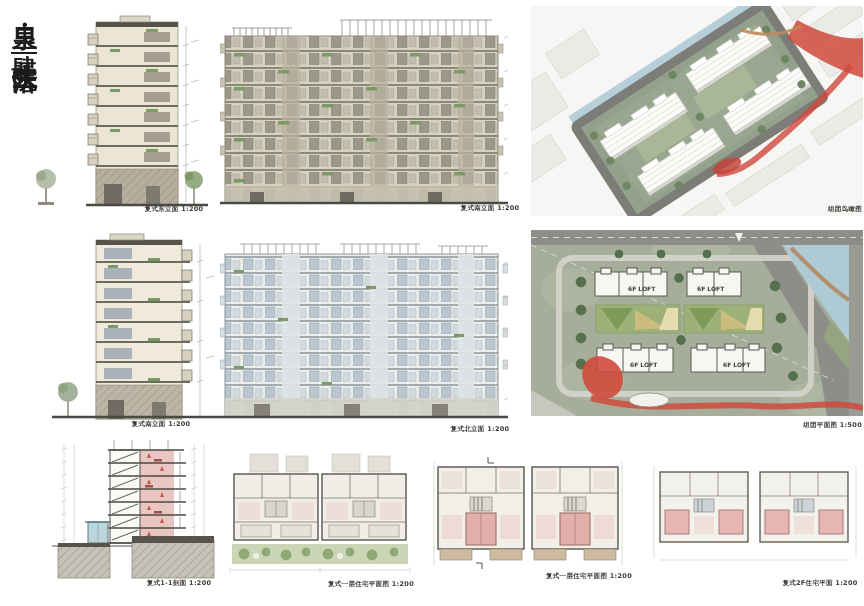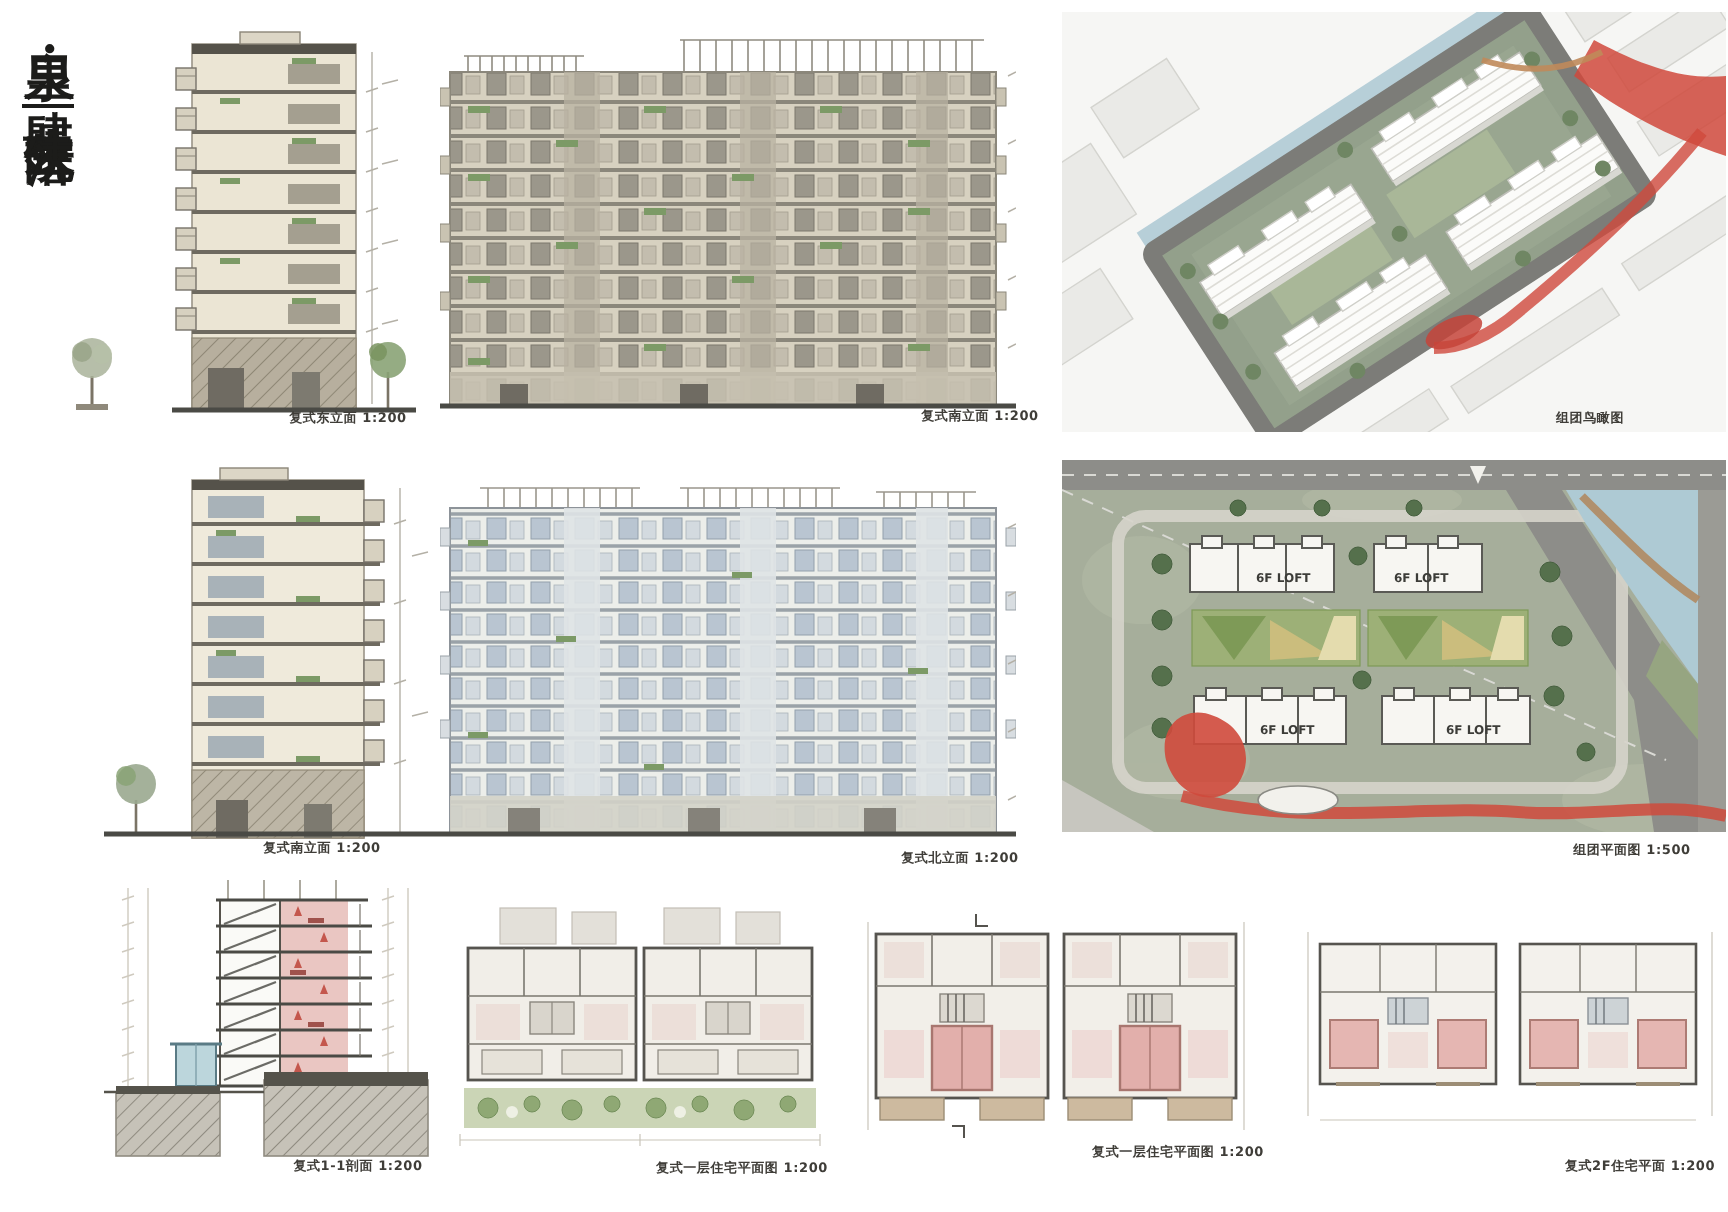--- a/index.html
+++ b/index.html
@@ -291,21 +291,21 @@
       </g>
 
       <g>
         <path d="M 266,14 C 292,28 312,34 332,32 L 332,72 C 302,62 280,50 256,32 Z" fill="#d0493c" opacity="0.85"></path>
         <path d="M 320,60 C 294,92 262,122 228,150 C 214,162 200,168 186,168" stroke="#d0493c" stroke-width="6" fill="none" opacity="0.8"></path>
         <ellipse cx="196" cy="160" rx="15" ry="7" fill="#c54439" opacity="0.85" transform="rotate(-22 196 160)"></ellipse>
         <path d="M 210,24 C 236,32 254,28 270,20" stroke="#c08a5a" stroke-width="3" fill="none" opacity="0.9"></path>
       </g>
     </svg>
   </div>
-  <div class="caption" style="left:778px;top:205px;width:84px;text-align:left">组团鸟瞰图</div>
+  <div class="caption" style="left:778px;top:205px;width:84px;text-align:right">组团鸟瞰图</div>
 
   <div class="panel" style="left:52px;top:232px;width:168px;height:192px">
     <svg viewBox="0 0 168 192">
       <defs>
         <pattern id="hatchW" width="6" height="6" patternUnits="userSpaceOnUse" patternTransform="rotate(45)">
           <rect width="6" height="6" fill="#bdb6a6"></rect>
           <line x1="0" y1="0" x2="0" y2="6" stroke="#938c7b" stroke-width="1"></line>
         </pattern>
       </defs>
       <g>
@@ -551,21 +551,21 @@
         <circle cx="262" cy="146" r="4.5"></circle>
       </g>
 
       <g>
         <path d="M 52,150 C 48,132 62,122 76,128 C 92,134 96,150 88,162 C 78,174 58,170 52,150 Z" fill="#cf4a3c" opacity="0.9"></path>
         <path d="M 60,168 C 120,184 180,172 228,176 C 268,179 300,170 332,178" stroke="#cf4a3c" stroke-width="6" fill="none" opacity="0.85"></path>
         <ellipse cx="118" cy="170" rx="20" ry="7" fill="#f2f1ec" stroke="#8a8a84" stroke-width="0.8"></ellipse>
       </g>
     </svg>
   </div>
-  <div class="caption" style="left:770px;top:421px;width:92px;text-align:center">组团平面图 1:500</div>
+  <div class="caption" style="left:770px;top:421px;width:92px;text-align:right">组团平面图 1:500</div>
 
   <div class="panel" style="left:52px;top:438px;width:172px;height:146px">
     <svg viewBox="0 0 172 146">
       <defs>
         <pattern id="hatchF" width="6" height="6" patternUnits="userSpaceOnUse" patternTransform="rotate(45)">
           <rect width="6" height="6" fill="#c6c2b8"></rect>
           <line x1="0" y1="0" x2="0" y2="6" stroke="#8f8b80" stroke-width="1"></line>
         </pattern>
       </defs>
 

